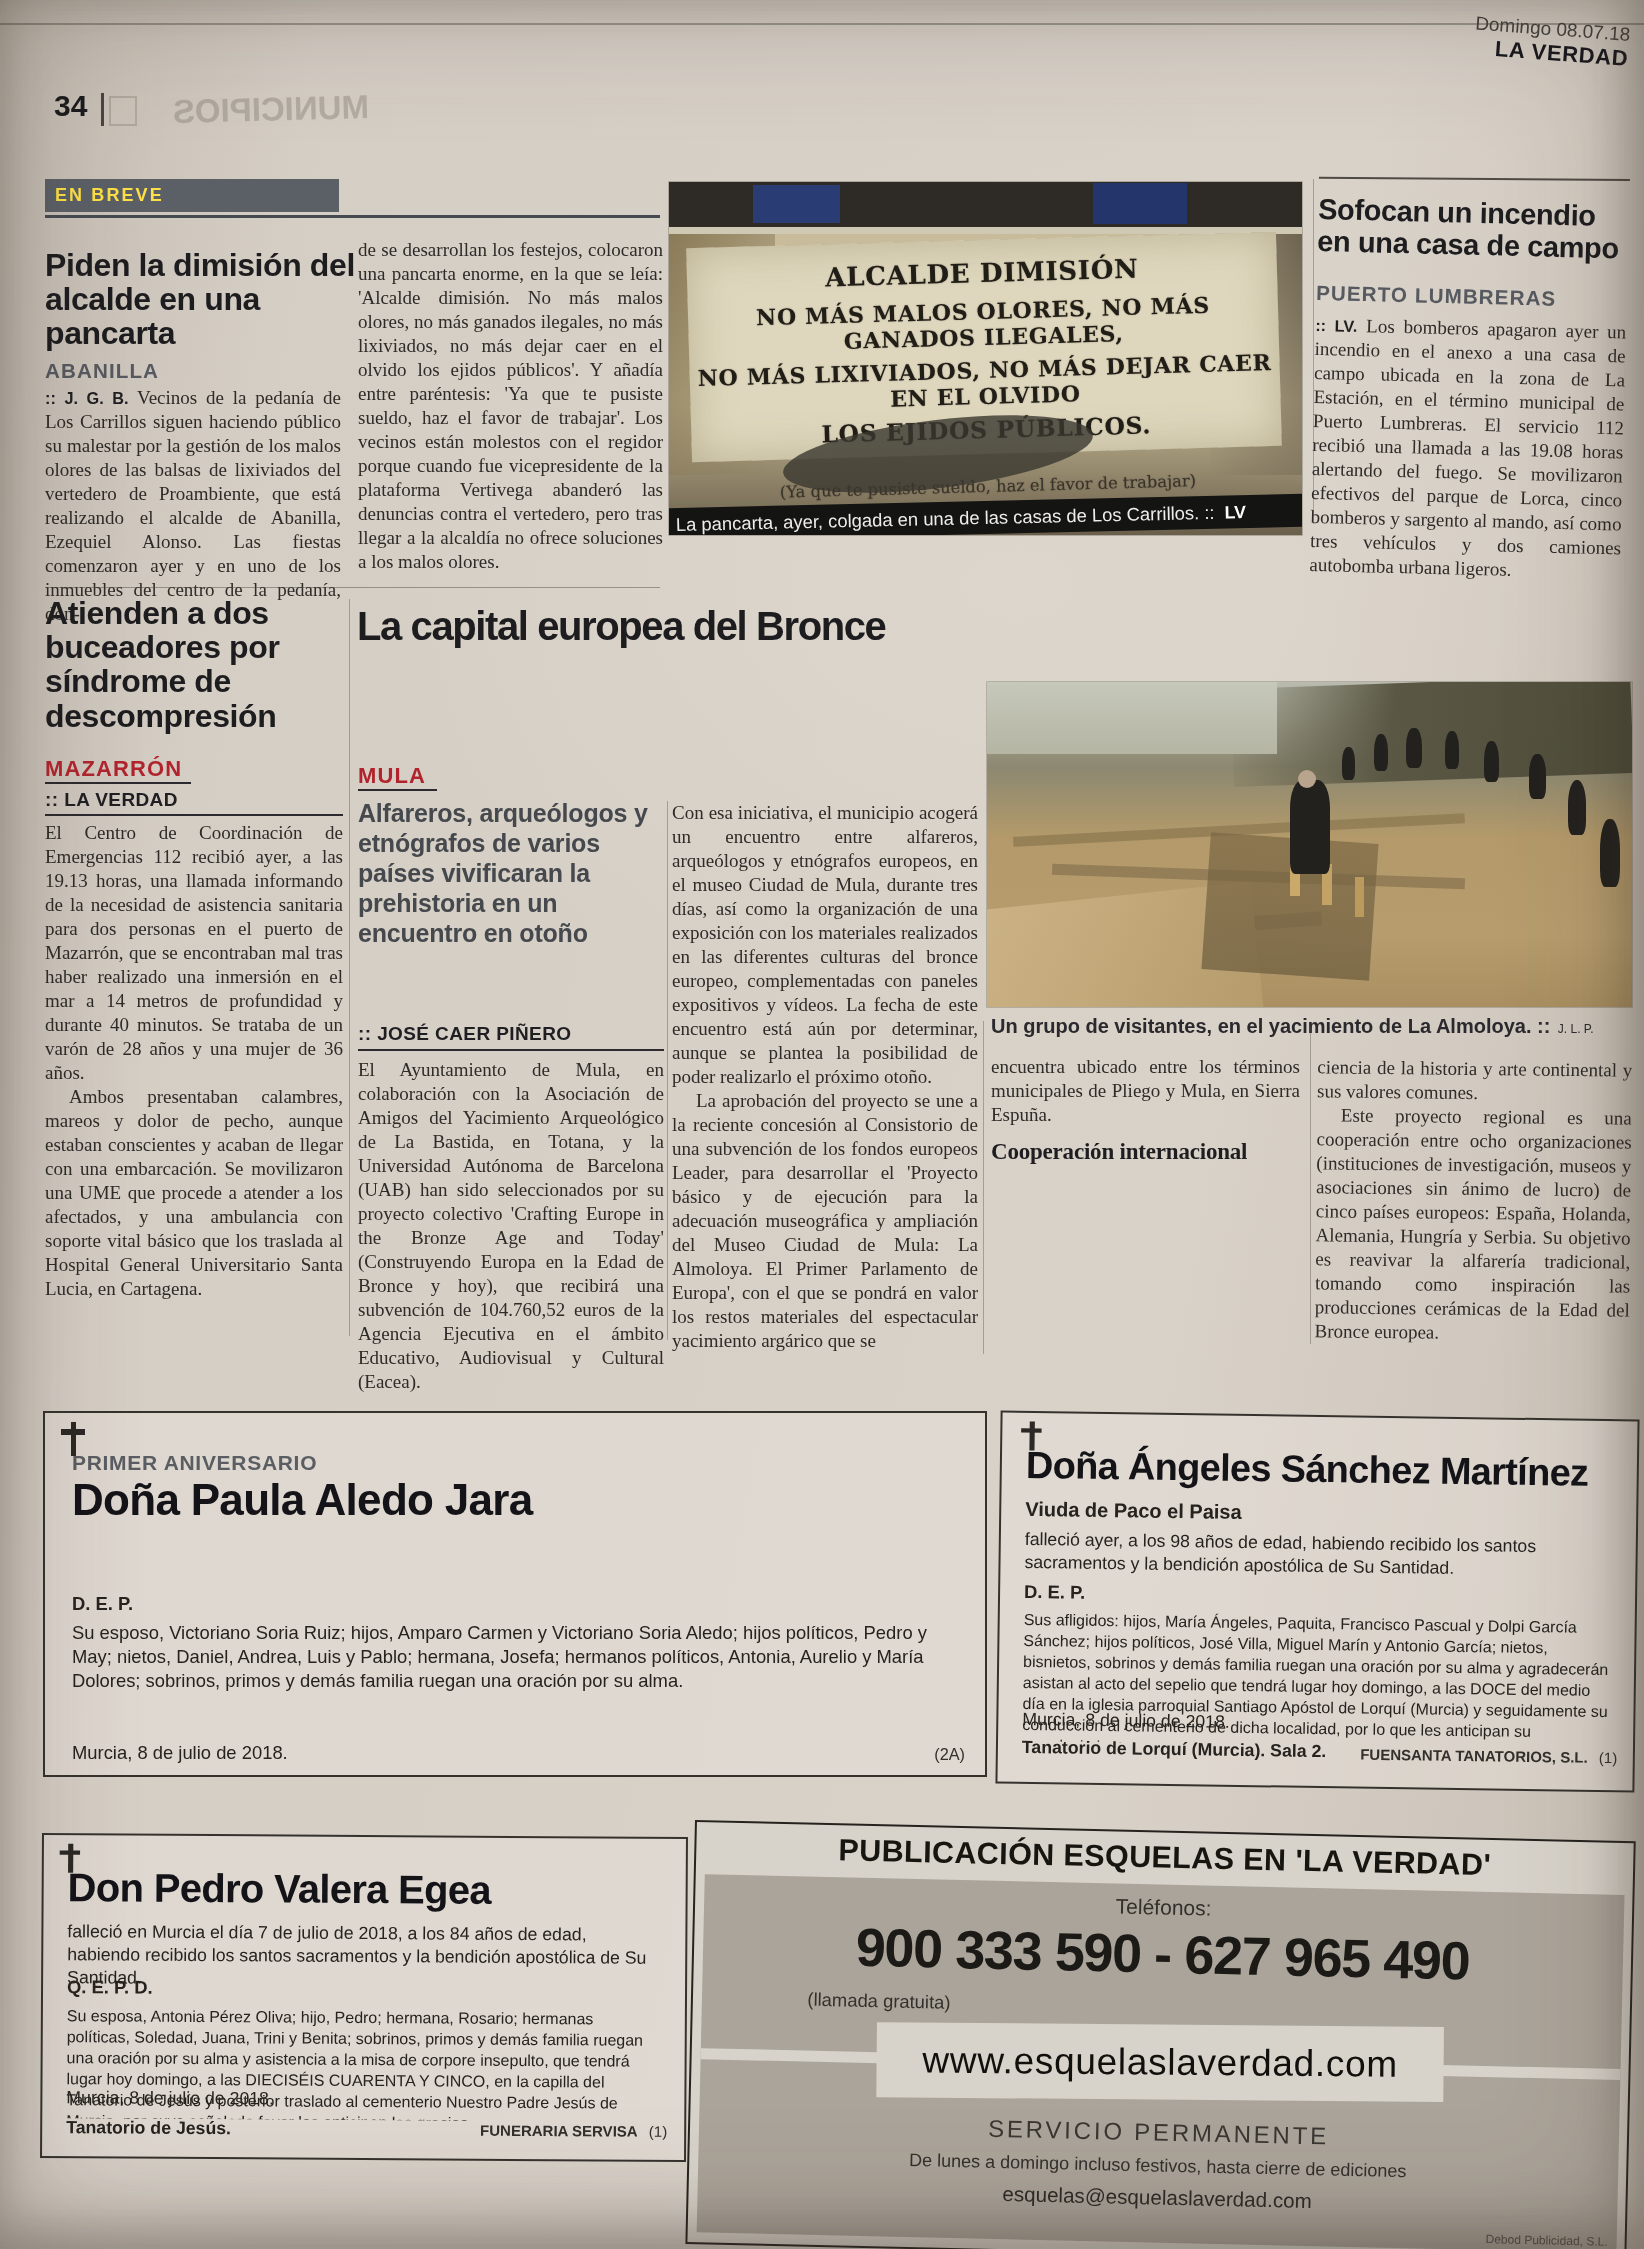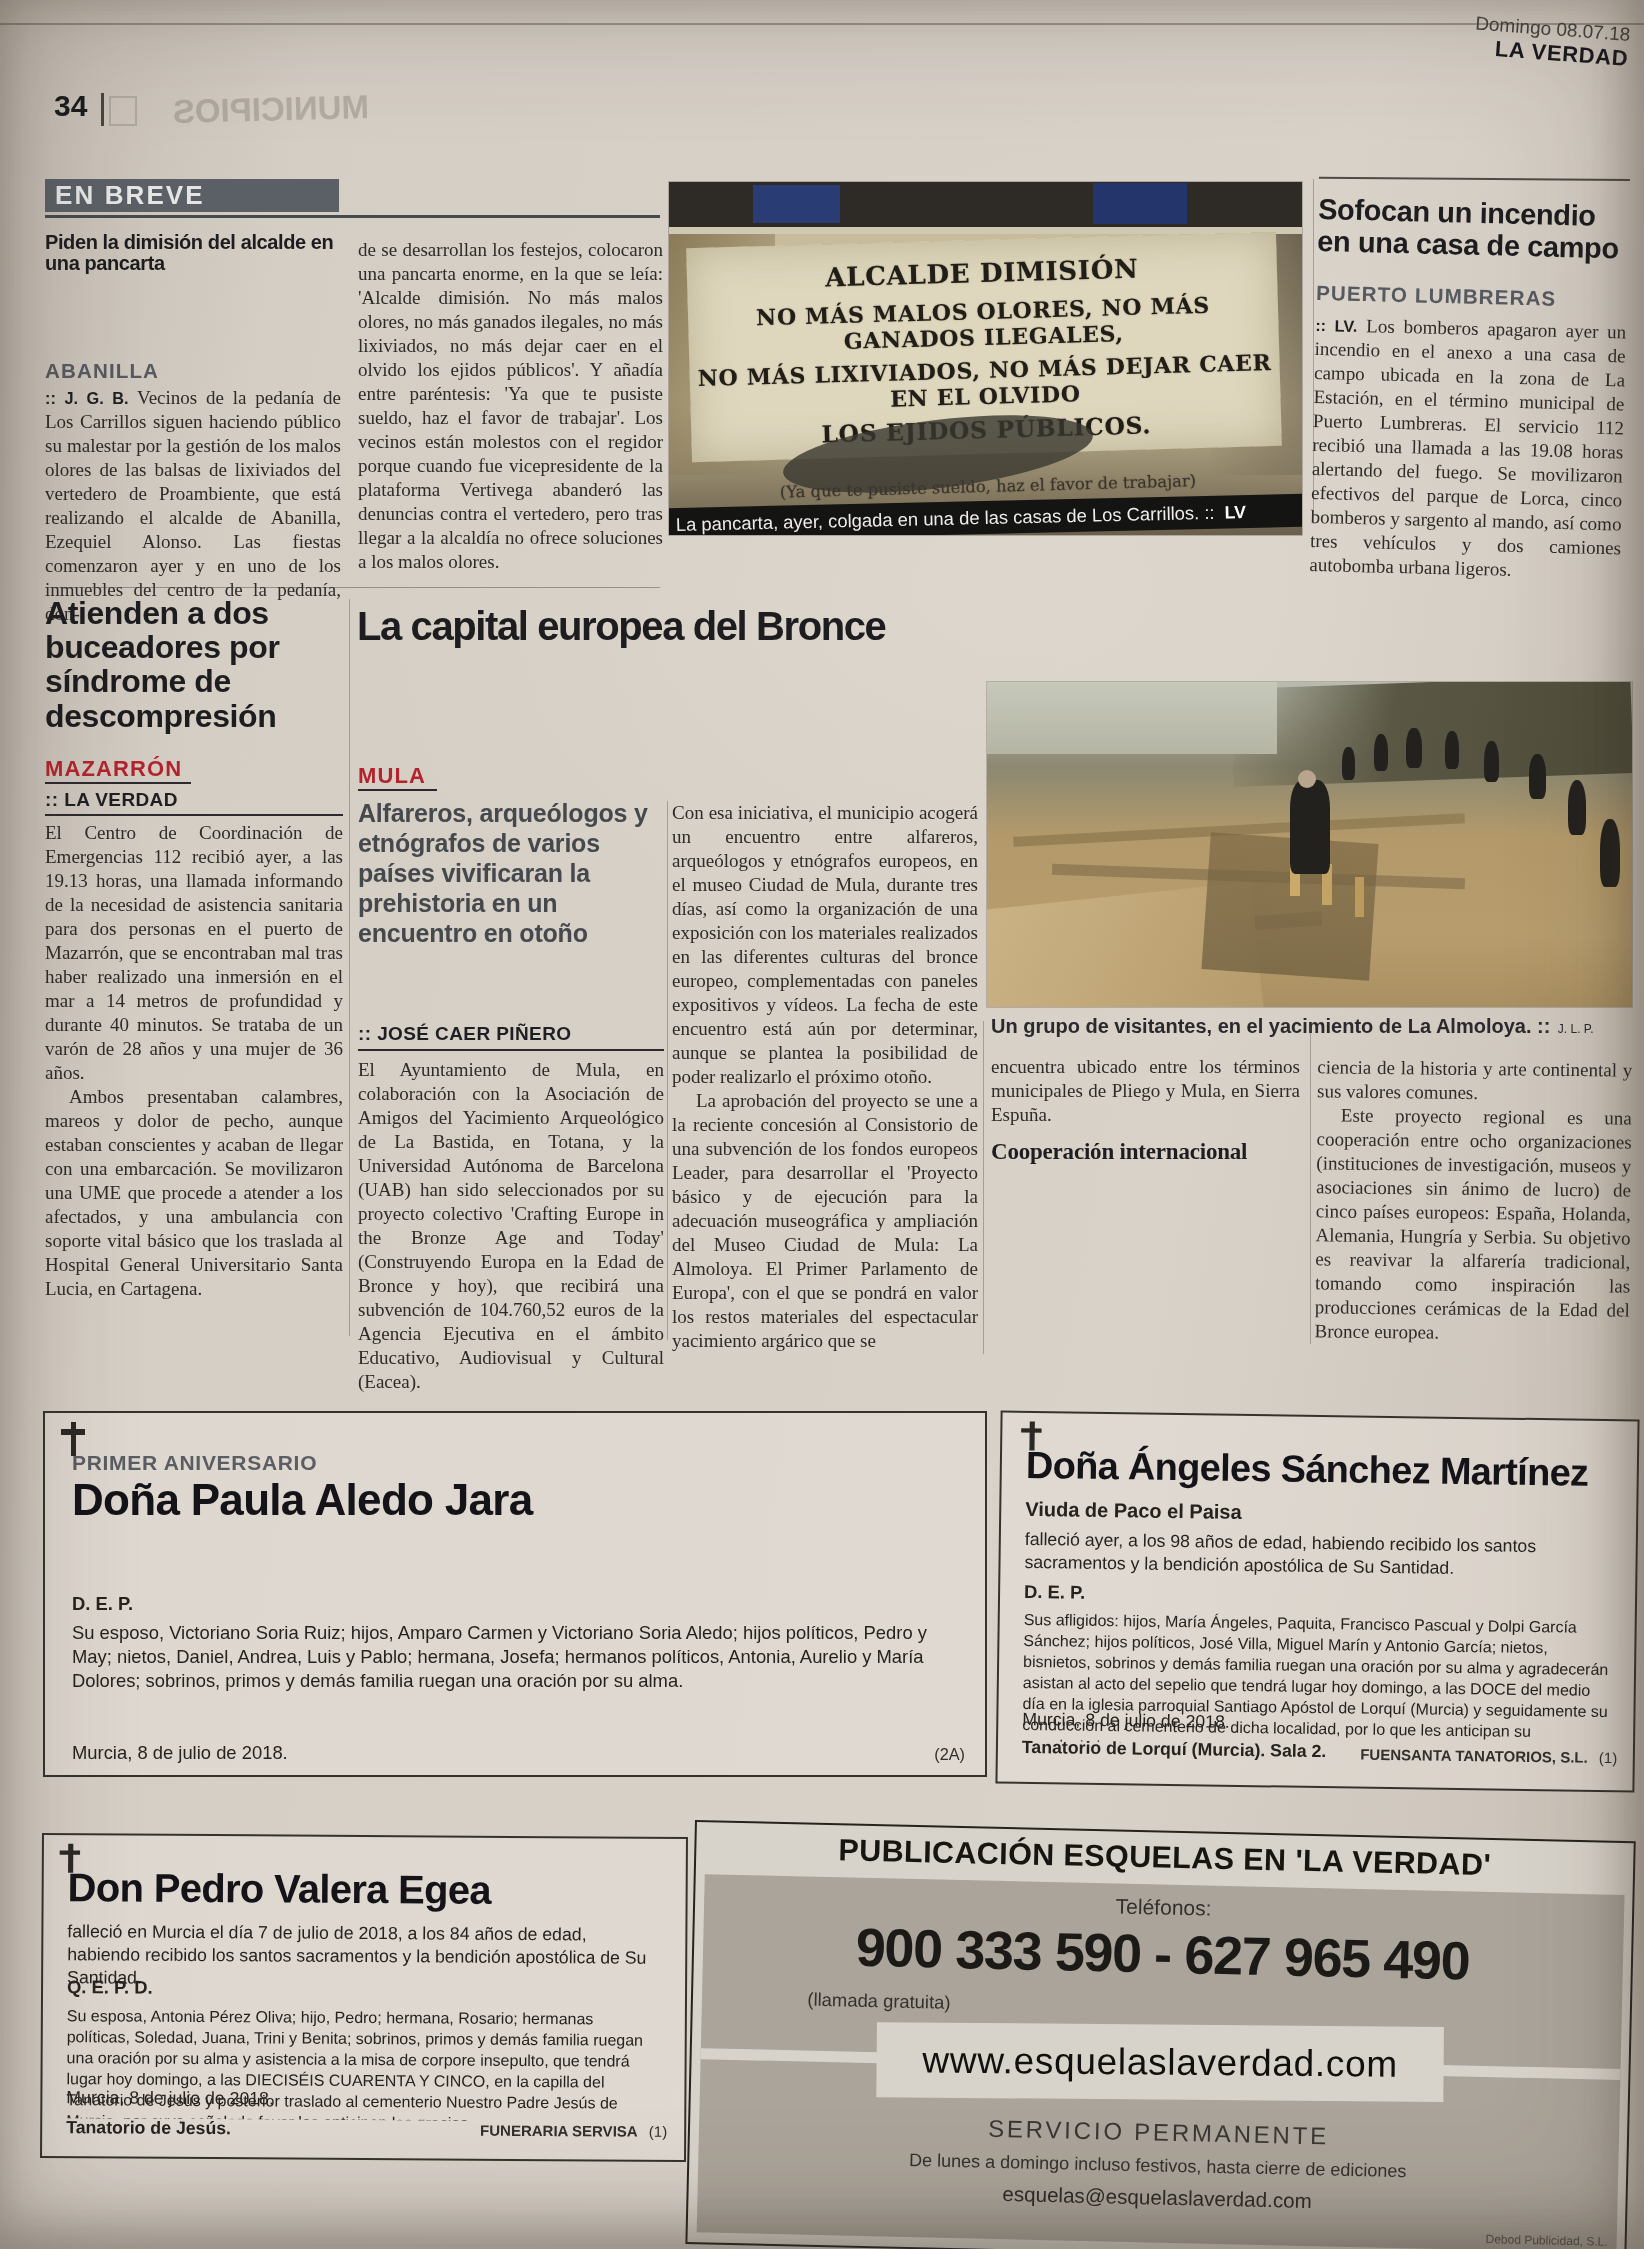--- a/index.html
+++ b/index.html
@@ -44,25 +44,25 @@
   <div class="abs" style="left:54px;top:89px;font-size:30px;font-weight:bold;color:#1b1a1d">34</div>
   <div class="abs" style="left:101px;top:93px;width:2.8px;height:33px;background:rgba(40,38,36,.8)"></div>
   <div class="abs" style="left:109px;top:96px;width:24px;height:25.5px;border:2.8px solid rgba(120,112,102,.32)"></div>
   <div class="abs" style="left:135px;top:91px;width:234px;font-size:33px;font-weight:bold;color:rgba(116,108,98,.35);transform:scaleX(-1) rotate(1.5deg)">MUNICIPIOS</div>
   <div class="abs" style="left:1333px;top:24px;width:298px;text-align:right;transform:rotate(4.2deg);transform-origin:top right">
     <div style="font-size:19px;color:#45413d">Domingo 08.07.18</div>
     <div style="font-size:22px;font-weight:bold;color:#18171d;letter-spacing:0.7px">LA VERDAD</div>
   </div>
 
   <div class="abs" style="left:45px;top:179px;width:294px;height:33px;background:#5b6067">
-    <span style="display:block;padding-left:10px;line-height:33px;font-size:26px;font-weight:bold;color:#e5e5e5;letter-spacing:2.1px">EN BREVE</span>
+    <span style="display:block;padding-left:10px;line-height:33px;font-size:18px;font-weight:bold;color:#fde047;letter-spacing:2.1px">EN BREVE</span>
   </div>
   <div class="rule" style="left:45px;top:215px;width:615px;height:2.8px;background:#454a51"></div>
 
-  <div class="abs hl" style="left:45px;top:232px;width:312px;font-size:20px">Piden la dimisión del alcalde en una pancarta</div>
+  <div class="abs hl" style="left:45px;top:248px;width:312px;font-size:32px">Piden la dimisión del alcalde en una pancarta</div>
   <div class="abs kick" style="left:45px;top:359px">ABANILLA</div>
   <div class="abs bd" style="left:45px;top:386px;width:296px;height:200px">
     <span class="wire">:: J. G. B.</span>
     <span>Vecinos de la pedanía de Los Carrillos siguen haciendo público su malestar por la gestión de los malos olores de las balsas de lixiviados del vertedero de Proambiente, que está realizando el alcalde de Abanilla, Ezequiel Alonso. Las fiestas comenzaron ayer y en uno de los inmuebles del centro de la pedanía, don-</span>
   </div>
   <div class="abs bd" style="left:358px;top:238px;width:305px;height:342px">de se desarrollan los festejos, colocaron una pancarta enorme, en la que se leía: 'Alcalde dimisión. No más malos olores, no más ganados ilegales, no más lixiviados, no más dejar caer en el olvido los ejidos públicos'. Y añadía entre paréntesis: 'Ya que te pusiste sueldo, haz el favor de trabajar'. Los vecinos están molestos con el regidor porque cuando fue vicepresidente de la plataforma Vertivega abanderó las denuncias contra el vertedero, pero tras llegar a la alcaldía no ofrece soluciones a los malos olores.</div>
   <div class="rule" style="left:45px;top:587px;width:615px;height:1.4px;opacity:.6"></div>
 
   <div class="abs" style="left:669px;top:182px;width:633px;height:353px;overflow:hidden;background:linear-gradient(180deg,#c9bd9e 0%,#c3b793 62%,#6a5f4b 100%);box-shadow:0 0 0 0.7px rgba(60,54,44,.4)">
     <div class="abs" style="left:0;top:0;width:100%;height:45px;background:#2e2a25"></div>

